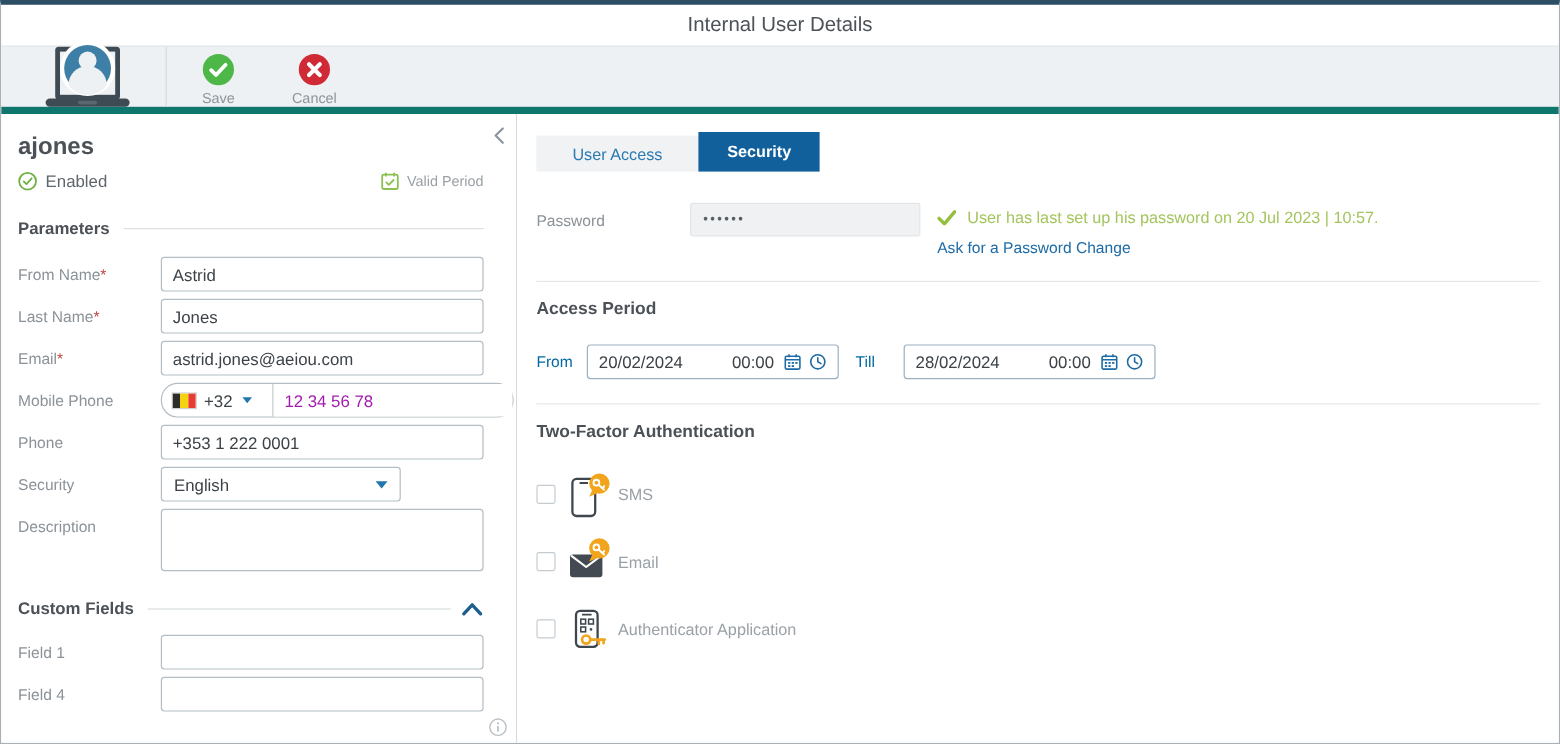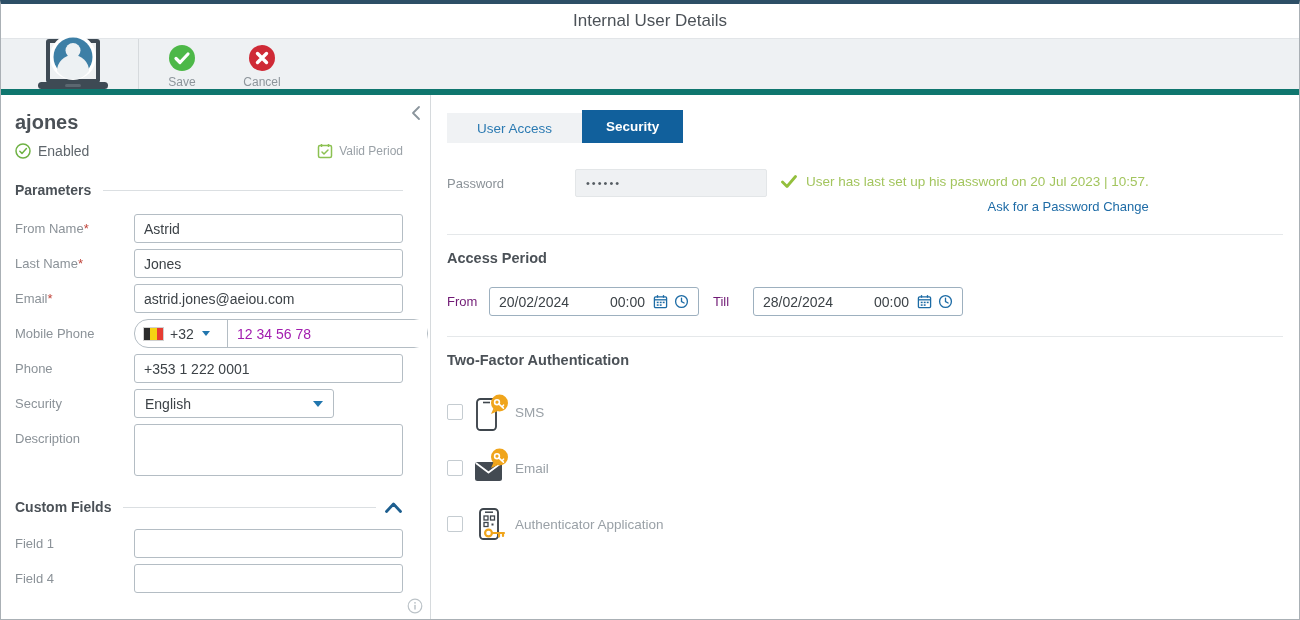--- a/index.html
+++ b/index.html
@@ -82,27 +82,27 @@
   .tab { display:flex; align-items:center; justify-content:center; font-size:13.5px; cursor:pointer; }
   .tab.inactive { height:30px; padding:0 30px; background:#f0f2f4; color:#2b7ab2; }
   .tab.active { height:33px; padding:0 24px; background:#11609c; color:#fff; font-weight:bold; }
   .password-row { display:flex; margin-top:26px; }
   .row-label { flex:0 0 128px; font-size:13px; color:#8b9298; padding-top:7px; }
   .password-box {
     width:192px; height:28px; background:#eff1f3; border:1px solid #e3e6e8; border-radius:2px;
     display:flex; align-items:center; padding:0 10px;
     font-size:11px; letter-spacing:2px; color:#565d63;
   }
-  .pw-status { margin-left:14px; display:flex; flex-direction:column;text-align:right; }
+  .pw-status { margin-left:14px; display:flex; flex-direction:column; }
   .pw-msg { display:flex; align-items:center; gap:9px; font-size:13.5px; color:#a3c55e; margin-top:5px; }
   .pw-link { margin-top:10px; font-size:13px; color:#1d6ba6; cursor:pointer; }
   .hsep { height:1px; background:#e5e8ea; margin-top:20px; }
   .block-title { margin-top:15px; font-size:14.5px; font-weight:bold; color:#4b5157; }
   .date-row { display:flex; align-items:center; margin-top:21px; }
-  .date-label { font-size:13px; color:#701a75; }
+  .date-label { font-size:13px; color:#0369a1; }
   .date-label.from { width:42px; }
   .date-label.till { width:40px; margin-left:14px; }
   .date-box {
     width:210px; height:29px; border:1px solid #9db0bf; border-radius:3px;
     display:flex; align-items:center; padding:0 9px; gap:6px; background:#fff;
   }
   .date-val { flex:1; font-size:14px; color:#3c4247; }
   .time-val { font-size:14px; color:#3c4247; margin-right:2px; }
   .tfa-row { display:flex; align-items:center; margin-top:24px; height:40px; }
   .checkbox { width:16px; height:16px; border:1px solid #c5ccd1; border-radius:2px; background:#fff; cursor:pointer; flex:0 0 16px; }

